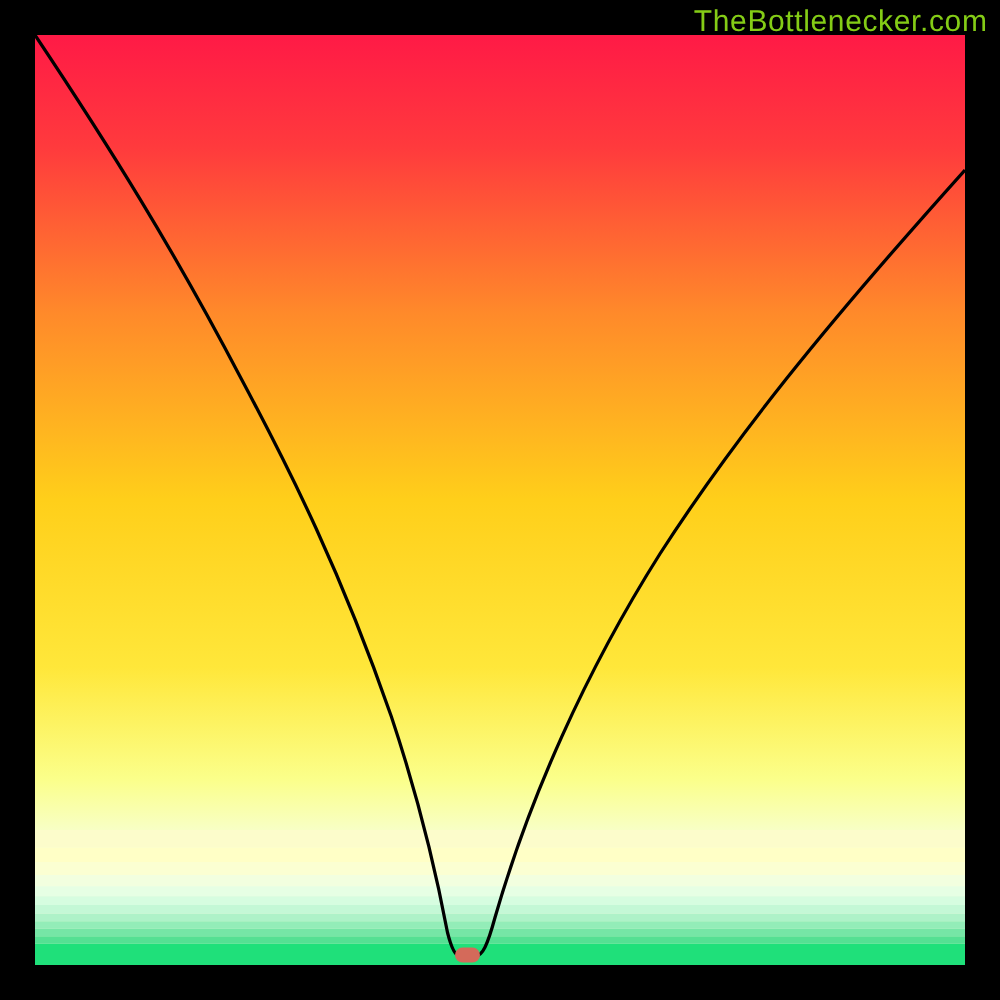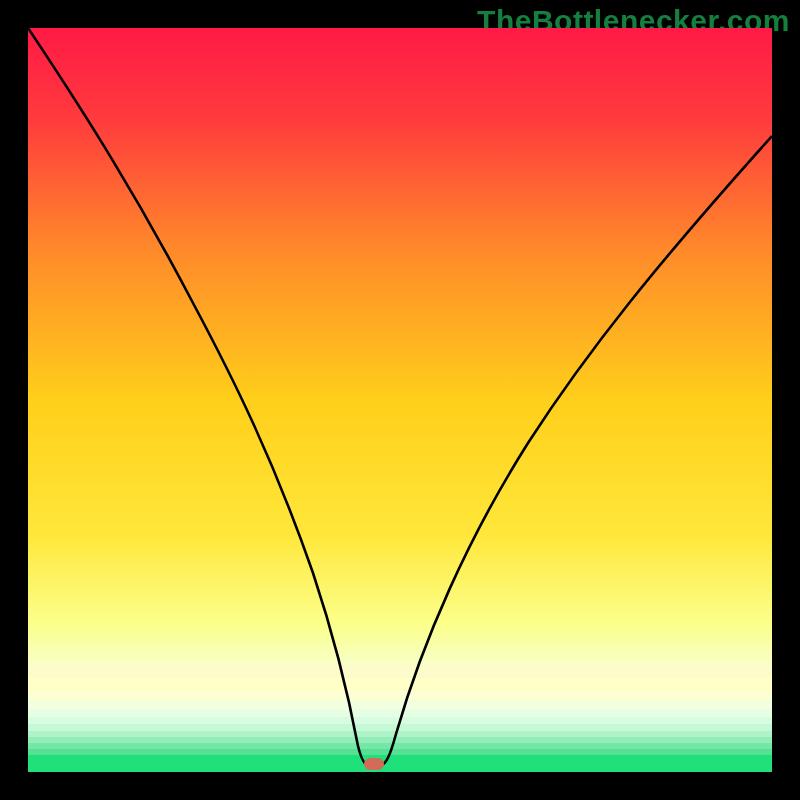--- a/index.html
+++ b/index.html
@@ -14,23 +14,23 @@
   .frame {
     position: relative;
     width: 800px;
     height: 800px;
     background: #000;
   }
   .watermark {
     position: absolute;
     top: 4px;
     right: 10px;
-    font-size: 30px;
-    font-weight: 700;
-    color: #15803d;
+    font-size: 24px;
+    font-weight: 400;
+    color: #84cc16;
     letter-spacing: 0.5px;
     user-select: none;
   }
   .plot {
     position: absolute;
     left: 28px;
     top: 28px;
     width: 744px;
     height: 744px;
   }

